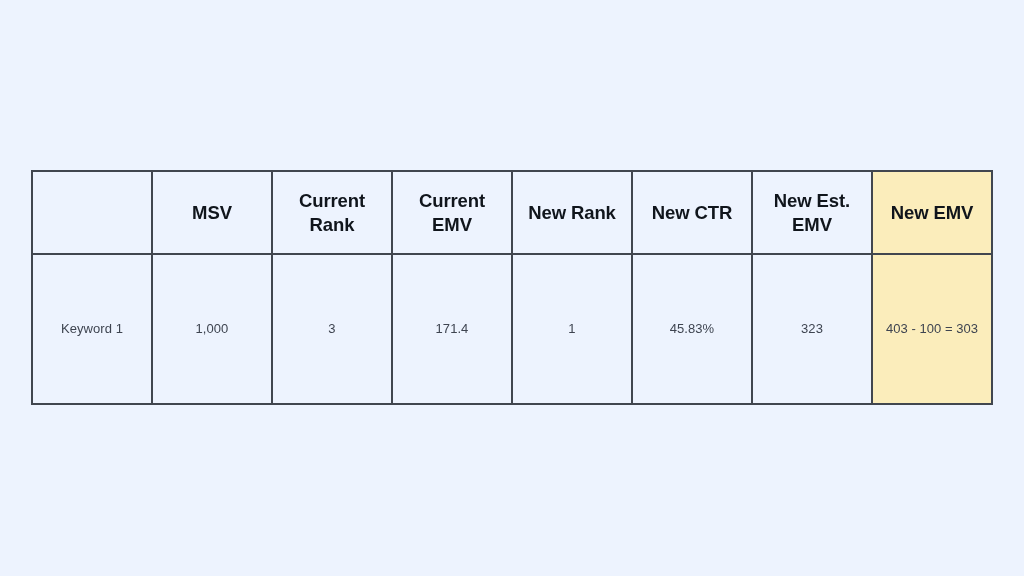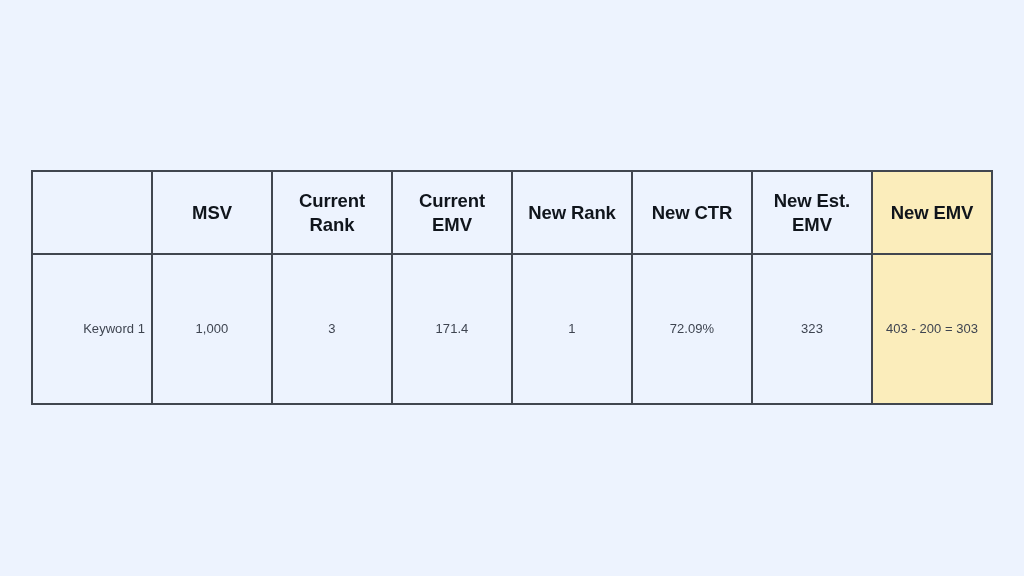--- a/index.html
+++ b/index.html
@@ -59,21 +59,21 @@
     height: 150px;
     font-size: 13px;
     font-weight: normal;
     color: #3e4450;
     text-align: center;
     line-height: 1.45;
     letter-spacing: 0.05px;
   }
 
   #comparison-table tbody td.row-label {
-    text-align: right;
+    text-align: center;
   }
 
   .highlight-cell {
     background: #fbedbb !important;
   }
 
   .empty-corner {
     font-size: 0;
   }
 </style>
@@ -105,20 +105,20 @@
         <th class="highlight-cell">New EMV</th>
       </tr>
     </thead>
     <tbody>
       <tr>
         <td class="row-label">Keyword 1</td>
         <td>1,000</td>
         <td>3</td>
         <td>171.4</td>
         <td>1</td>
-        <td>72.09%</td>
+        <td>45.83%</td>
         <td>323</td>
-        <td class="highlight-cell">403 - 200 = 303</td>
+        <td class="highlight-cell">403 - 100 = 303</td>
       </tr>
     </tbody>
   </table>
 
 </div>
 
 </body></html>

